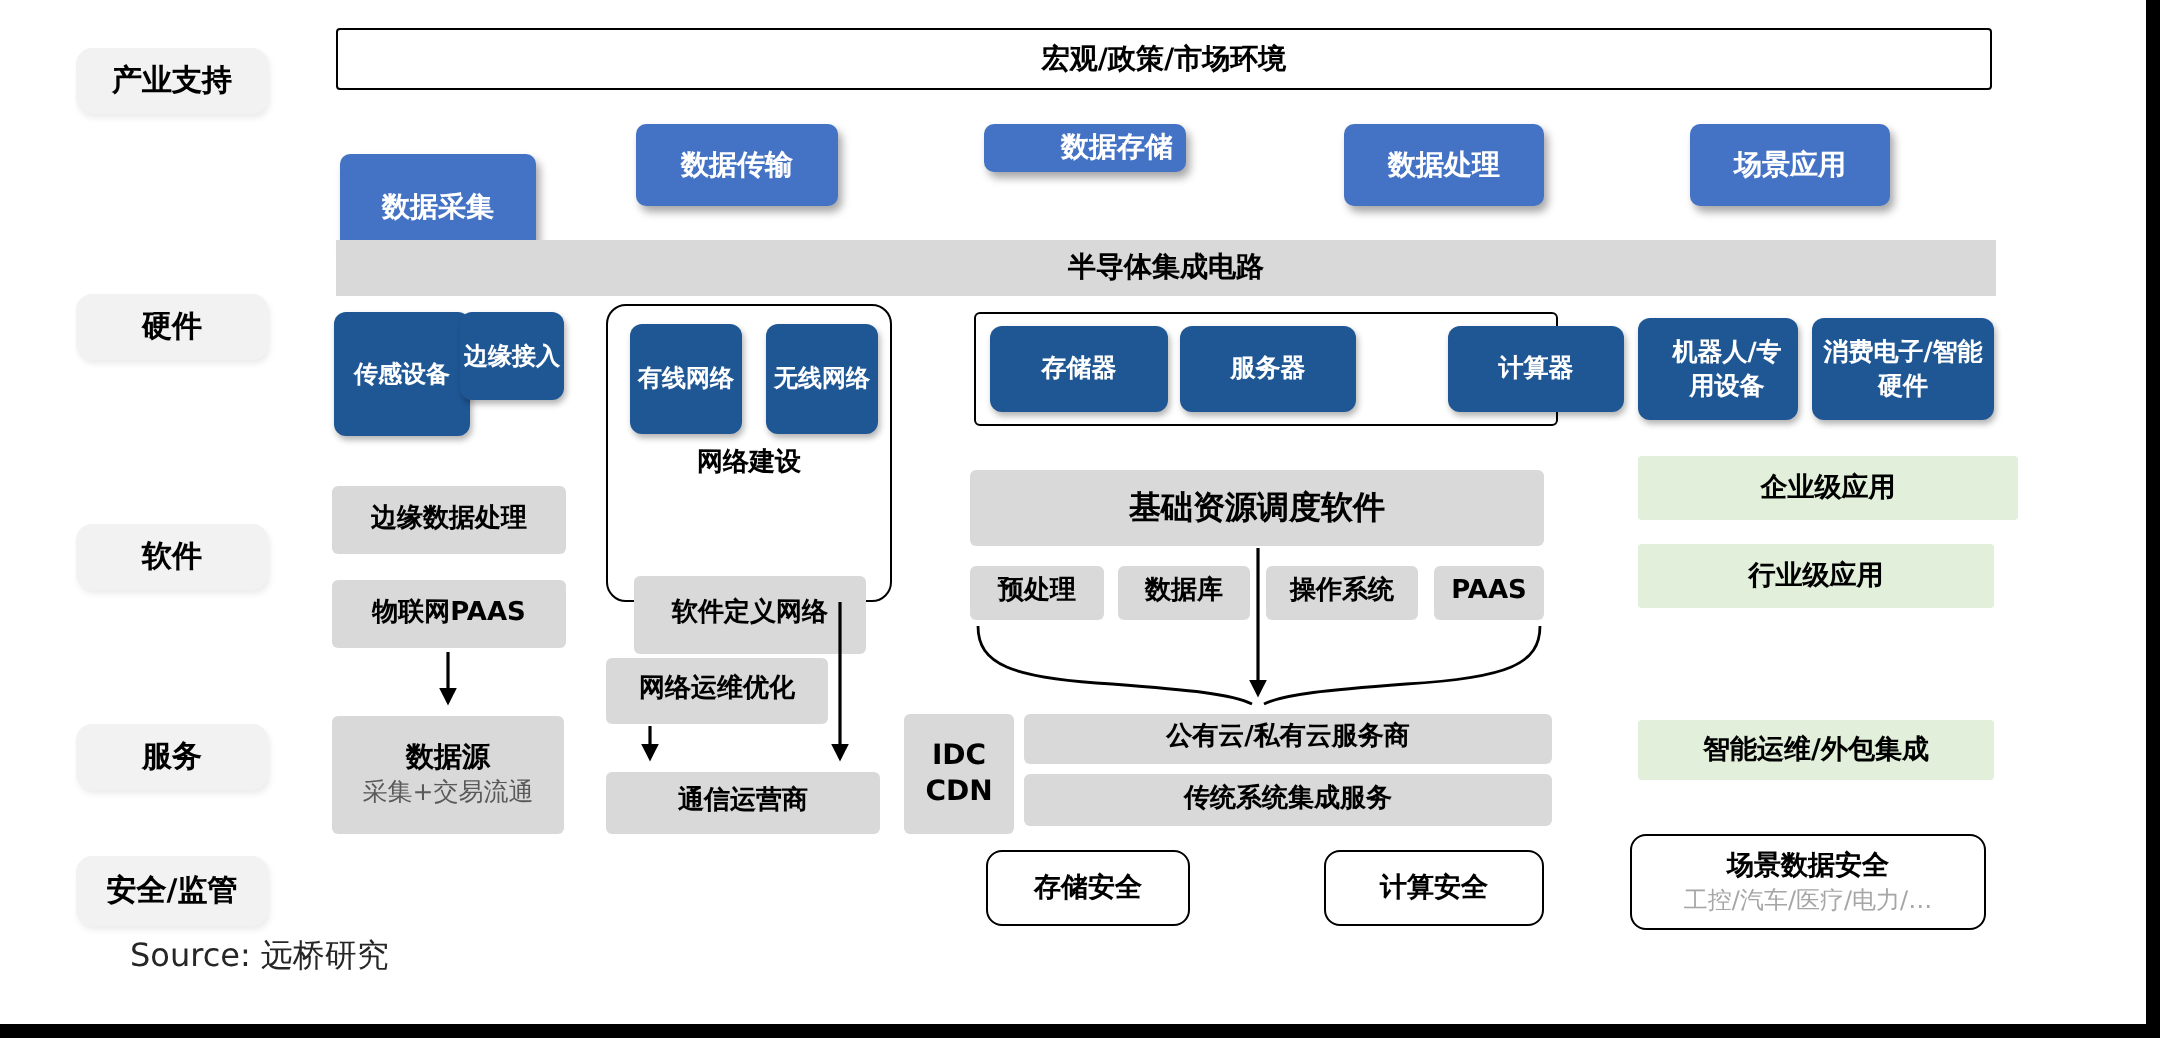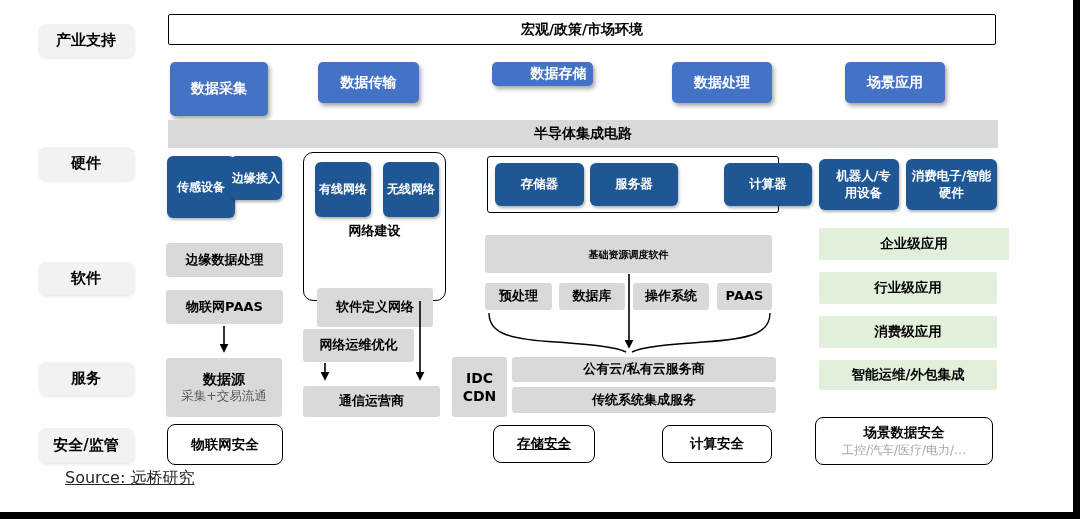--- a/index.html
+++ b/index.html
@@ -31,21 +31,21 @@
 <div id="canvas">
 
   <div class="abs rowlabel center" style="left:38px;top:24px;width:96px;height:33px;">产业支持</div>
   <div class="abs rowlabel center" style="left:38px;top:147px;width:96px;height:33px;">硬件</div>
   <div class="abs rowlabel center" style="left:38px;top:262px;width:96px;height:33px;">软件</div>
   <div class="abs rowlabel center" style="left:38px;top:362px;width:96px;height:33px;">服务</div>
   <div class="abs rowlabel center" style="left:38px;top:428px;width:96px;height:35px;">安全/监管</div>
 
   <div class="abs whitebar center" style="left:168px;top:14px;width:828px;height:31px;">宏观/政策/市场环境</div>
 
-  <div class="abs bluebox center" style="left:170px;top:62px;width:98px;height:54px;">数据采集</div>
+  <div class="abs bluebox center" style="left:170px;top:77px;width:98px;height:54px;">数据采集</div>
   <div class="abs bluebox center" style="left:318px;top:62px;width:101px;height:41px;">数据传输</div>
   <div class="abs bluebox center" style="left:492px;top:62px;width:101px;height:24px;padding-left:32px;">数据存储</div>
   <div class="abs bluebox center" style="left:672px;top:62px;width:100px;height:41px;">数据处理</div>
   <div class="abs bluebox center" style="left:845px;top:62px;width:100px;height:41px;">场景应用</div>
 
   <div class="abs graybar center" style="left:168px;top:120px;width:830px;height:28px;">半导体集成电路</div>
 
   <div class="abs navybox center" style="left:167px;top:156px;width:68px;height:62px;">传感设备</div>
   <div class="abs navybox center" style="left:230px;top:156px;width:52px;height:44px;">边缘接入</div>
 
@@ -59,61 +59,59 @@
   <div class="abs navybox center" style="left:495px;top:163px;width:89px;height:43px;font-size:12.5px;">存储器</div>
   <div class="abs navybox center" style="left:590px;top:163px;width:88px;height:43px;font-size:12.5px;">服务器</div>
   <div class="abs navybox center" style="left:684px;top:163px;width:88px;height:43px;font-size:12.5px;margin-left:40px;">计算器</div>
 
   <div class="abs navybox center" style="left:819px;top:159px;width:80px;height:51px;font-size:12.5px;padding-left:11px;">机器人/专用设备</div>
   <div class="abs navybox center" style="left:906px;top:159px;width:91px;height:51px;font-size:12.5px;">消费电子/智能硬件</div>
 
   <div class="abs graybox center" style="left:166px;top:243px;width:117px;height:34px;">边缘数据处理</div>
   <div class="abs graybox center" style="left:166px;top:290px;width:117px;height:34px;">物联网PAAS</div>
   <div class="abs graybox center" style="left:303px;top:329px;width:111px;height:33px;">网络运维优化</div>
-  <div class="abs graybox center" style="left:485px;top:235px;width:287px;height:38px;font-size:10px;">基础资源调度软件</div>
+  <div class="abs graybox center" style="left:485px;top:235px;width:287px;height:38px;font-size:16px;">基础资源调度软件</div>
   <div class="abs graybox center" style="left:485px;top:283px;width:67px;height:27px;">预处理</div>
   <div class="abs graybox center" style="left:559px;top:283px;width:66px;height:27px;">数据库</div>
   <div class="abs graybox center" style="left:633px;top:283px;width:76px;height:27px;">操作系统</div>
   <div class="abs graybox center" style="left:717px;top:283px;width:55px;height:27px;">PAAS</div>
 
   <div class="abs greenbox center" style="left:819px;top:228px;width:190px;height:32px;">企业级应用</div>
   <div class="abs greenbox center" style="left:819px;top:272px;width:178px;height:32px;">行业级应用</div>
-  <div class="abs greenbox center" style="left:819px;top:316px;width:178px;height:32px;">消费级应用</div>
   <div class="abs greenbox center" style="left:819px;top:360px;width:178px;height:30px;">智能运维/外包集成</div>
 
   <div class="abs graybox col" style="left:166px;top:358px;width:116px;height:59px;">
     <span style="font-size:14px;">数据源</span>
     <span class="sub" style="font-size:12.5px;color:#595959;">采集+交易流通</span>
   </div>
   <div class="abs graybox center" style="left:303px;top:386px;width:137px;height:31px;">通信运营商</div>
   <div class="abs graybox center preline" style="left:452px;top:357px;width:55px;height:60px;font-size:14px;">IDC
 CDN</div>
   <div class="abs graybox center" style="left:512px;top:357px;width:264px;height:25px;">公有云/私有云服务商</div>
   <div class="abs graybox center" style="left:512px;top:387px;width:264px;height:26px;">传统系统集成服务</div>
 
-  <div class="abs securebox center" style="left:167px;top:424px;width:116px;height:41px;">物联网安全</div>
-  <div class="abs securebox center" style="left:493px;top:425px;width:102px;height:38px;text-decoration:underline;">存储安全</div>
+  <div class="abs securebox center" style="left:493px;top:425px;width:102px;height:38px;">存储安全</div>
   <div class="abs securebox center" style="left:662px;top:425px;width:110px;height:38px;">计算安全</div>
   <div class="abs securebox col" style="left:815px;top:417px;width:178px;height:48px;">
     <span>场景数据安全</span>
     <span class="sub" style="font-size:12px;color:#A6A6A6;">工控/汽车/医疗/电力/…</span>
   </div>
 
   <svg class="overlay" width="1080" height="519" viewBox="0 0 1080 519">
     <defs>
       <marker id="ah" viewBox="0 0 10 10" refX="8" refY="5" markerWidth="9" markerHeight="9" orient="auto" markerUnits="userSpaceOnUse">
         <path d="M0,0 L10,5 L0,10 z" fill="#000"></path>
       </marker>
     </defs>
     <path d="M224,326 L224,351" stroke="#000" stroke-width="1.6" fill="none" marker-end="url(#ah)"></path>
     <path d="M420,301 L420,379" stroke="#000" stroke-width="1.6" fill="none" marker-end="url(#ah)"></path>
     <path d="M325,363 L325,379" stroke="#000" stroke-width="1.6" fill="none" marker-end="url(#ah)"></path>
     <path d="M629,274 L629,347" stroke="#000" stroke-width="1.6" fill="none" marker-end="url(#ah)"></path>
     <path d="M489,313 C489,332 505,339 556,342 C595,345 616,347 626,352" stroke="#000" stroke-width="1.4" fill="none"></path>
     <path d="M770,313 C770,332 754,339 703,342 C664,345 642,347 632,352" stroke="#000" stroke-width="1.4" fill="none"></path>
   </svg>
 
-  <div class="abs" id="srcline" style="left:65px;top:468px;text-decoration:underline;">Source: 远桥研究</div>
+  <div class="abs" id="srcline" style="left:65px;top:468px;">Source: 远桥研究</div>
 
   <div class="abs blackbar" style="left:1073px;top:0;width:7px;height:519px;"></div>
   <div class="abs blackbar" style="left:0;top:512px;width:1080px;height:7px;"></div>
 
 </div>
 
 </body></html>

